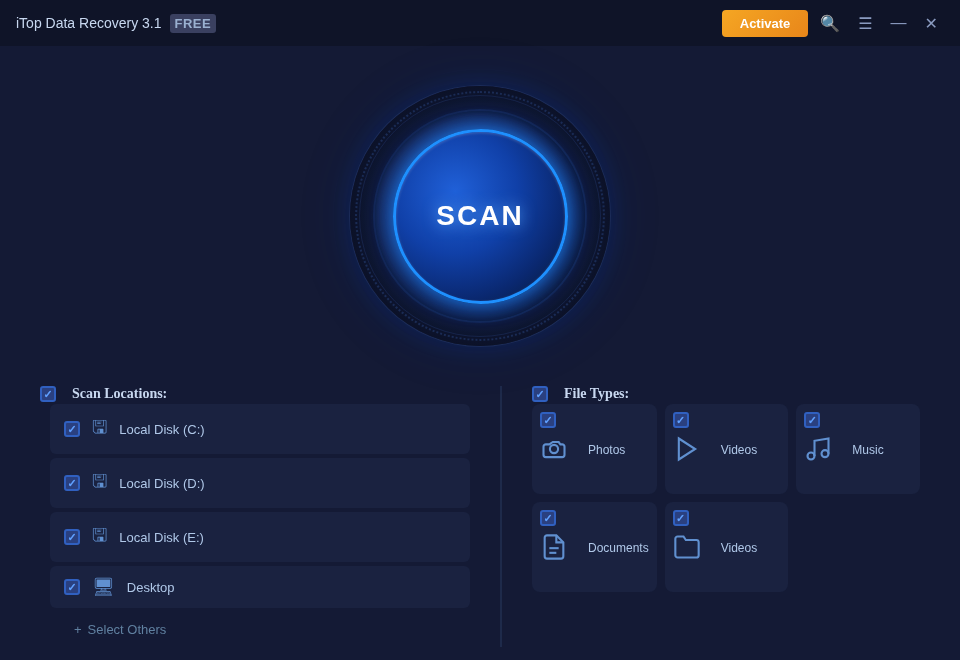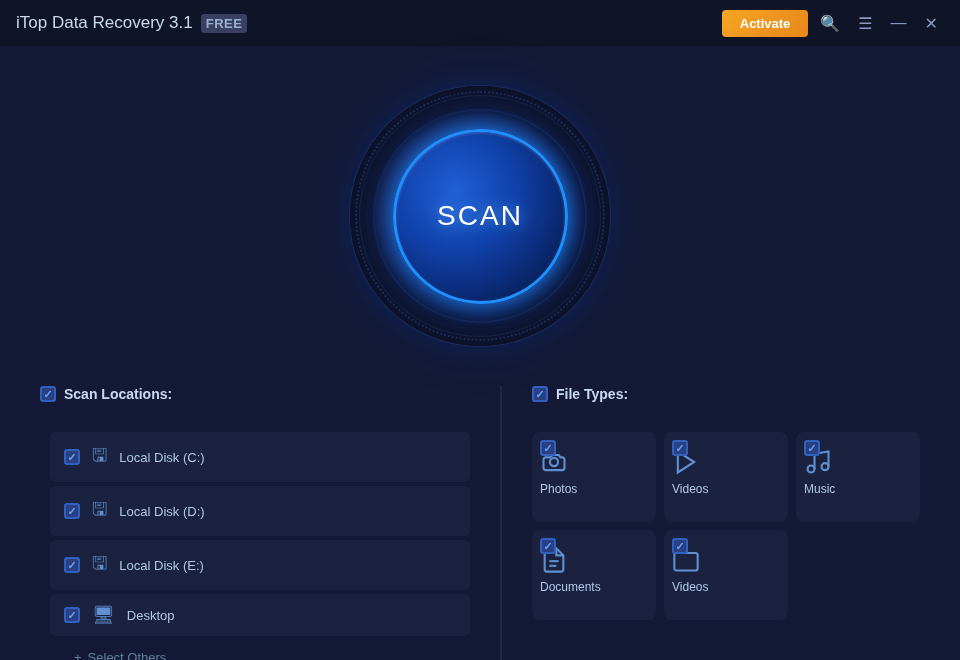--- a/index.html
+++ b/index.html
@@ -22,21 +22,21 @@
       justify-content: space-between;
       padding: 0 16px;
     }
     .title-left {
       display: flex;
       align-items: center;
       gap: 8px;
     }
     .title-text {
       color: #c8d8f0;
-      font-size: 17px;
+      font-size: 14px;
       font-weight: 500;
     }
     .free-badge {
       background: #3a4060;
       color: #9ab0d0;
       font-size: 13px;
       padding: 2px 5px;
       border-radius: 3px;
       font-weight: bold;
       letter-spacing: 0.5px;
@@ -143,43 +143,44 @@
       cursor: pointer;
       display: flex;
       align-items: center;
       justify-content: center;
       transition: all 0.2s;
     }
 
     .scan-label {
       color: #fff;
       font-size: 28px;
-      font-weight: 400;
+      font-weight: 700;
       letter-spacing: 2px;
       text-shadow: 0 0 15px rgba(100,180,255,0.8);
     }
 
     
     .bottom-section {
       display: flex;
       gap: 20px;
       flex: 1;
     }
 
     
     .scan-locations {
       width: 430px;
       flex-shrink: 0;
     }
 
     .section-header {
       display: flex;
       align-items: center;
-      gap: 8px;
-      margin-bottom: 30px;
+      gap: 16px;
+      margin-bottom: 2px;
+      font-family: Liberation Serif, serif;
     }
 
     .section-title {
       color: #c8d8f0;
       font-size: 14px;
       font-weight: 600;
     }
 
     .checkbox {
       width: 16px;
@@ -256,22 +257,23 @@
       display: grid;
       grid-template-columns: repeat(3, 1fr);
       gap: 8px;
     }
 
     .file-type-card {
       background: #1a2240;
       border-radius: 8px;
       padding: 12px 8px 10px;
       display: flex;
-      flex-direction: column;
-      gap: 0;
+      flex-direction: row;
+      align-items: center;
+      gap: 20px;
       cursor: pointer;
       position: relative;
       min-height: 90px;
     }
 
     .card-checkbox {
       position: absolute;
       top: 8px;
       left: 8px;
     }

